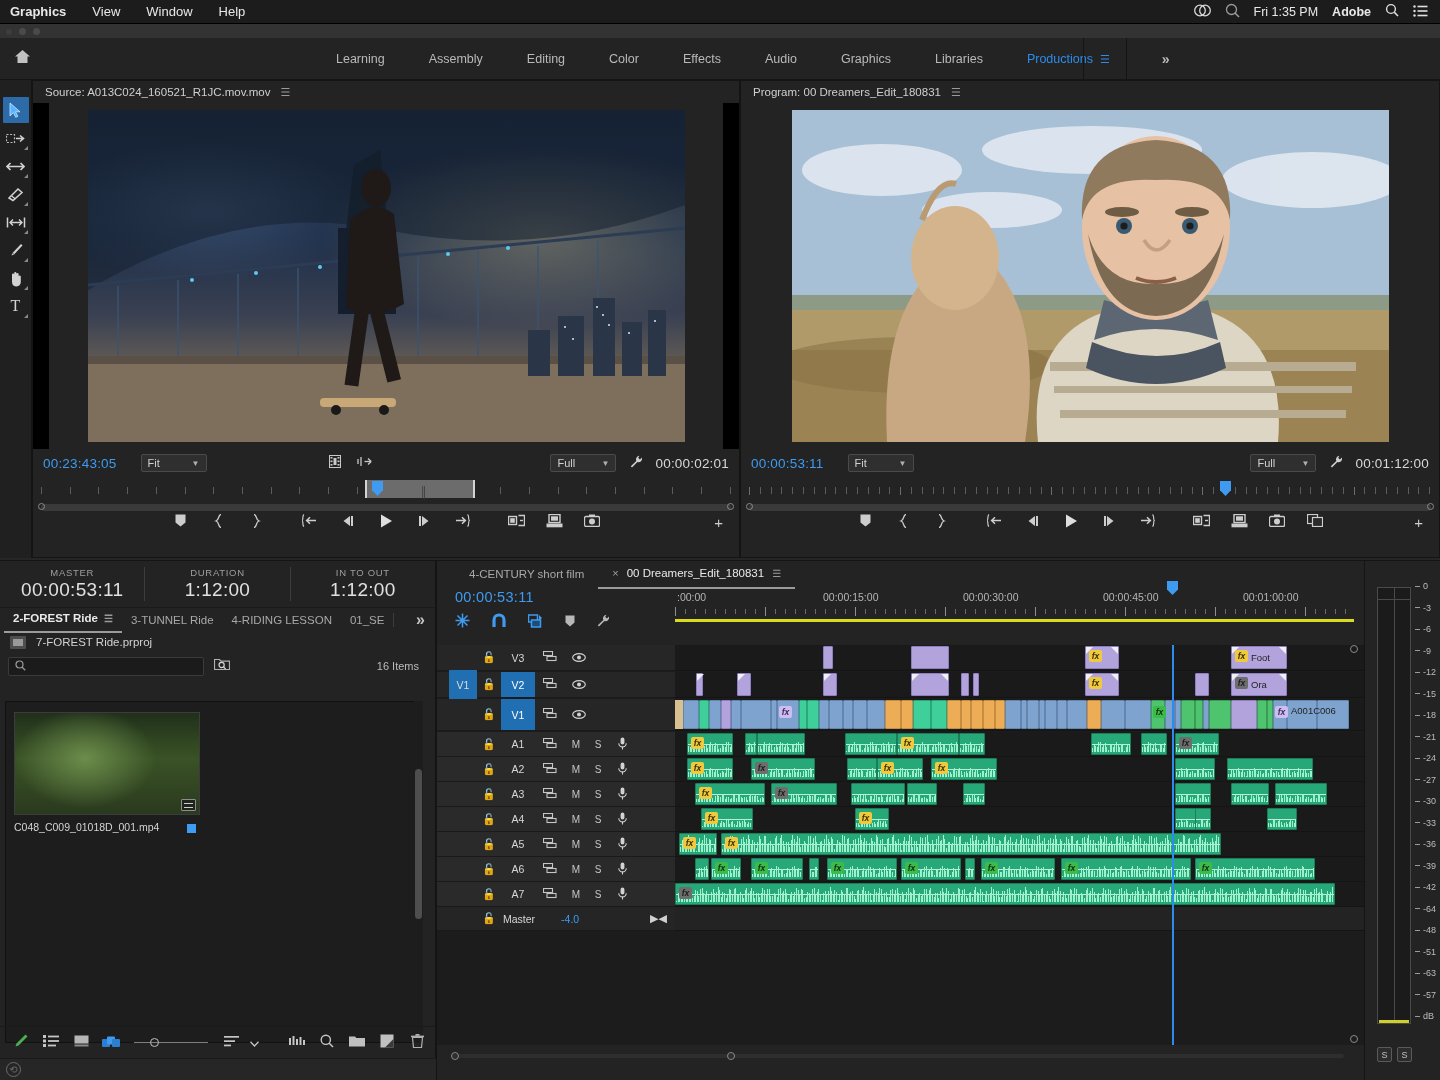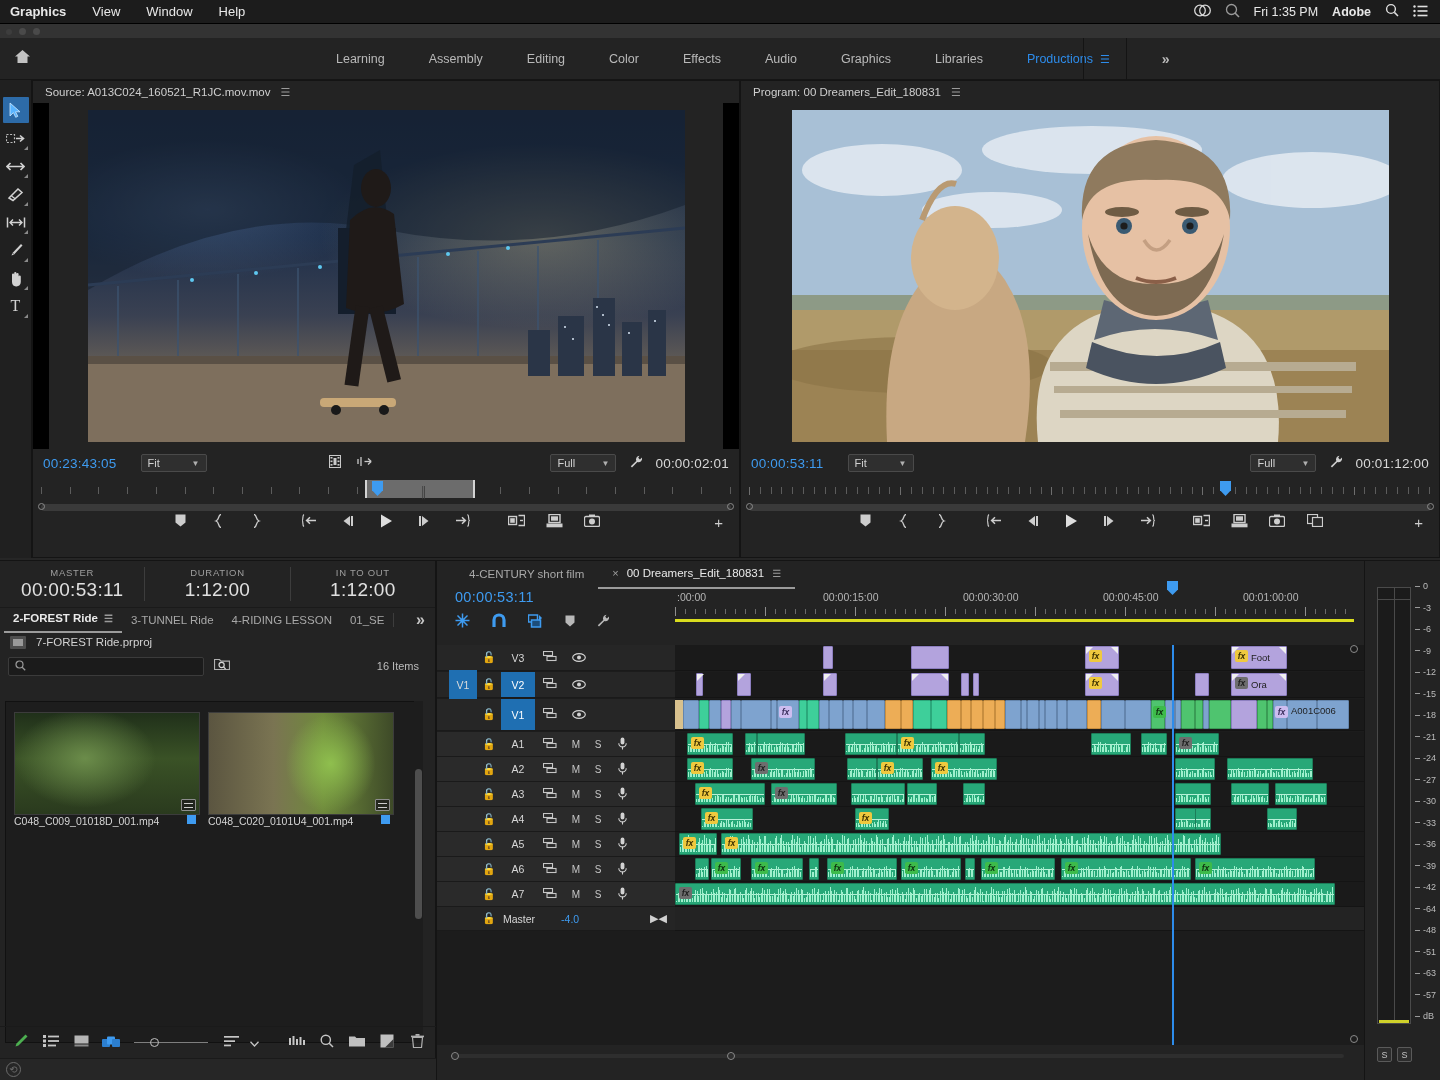--- a/index.html
+++ b/index.html
@@ -170,21 +170,21 @@
   .thumb { width: 186px; }
   .thumb .pic {
     width: 186px; height: 103px; border: 1px solid #3c3c3c; position: relative; overflow: hidden;
   }
   .thumb .badge {
     position: absolute; right: 3px; bottom: 3px; width: 15px; height: 12px;
     background: #1d1d1dcc; border: 1px solid #8d8d8d; border-radius: 1px;
     display:flex; align-items:center; justify-content:center;
   }
   .thumb .badge b { display:block; width:9px; height:5px; border-top:1px solid #ccc; border-bottom:1px solid #ccc; }
-  .thumb .cap { display: flex; align-items: flex-start; height: 18px; font-size: 10.5px; color: #d4d4d4; }
+  .thumb .cap { display: flex; align-items: flex-end; height: 18px; font-size: 10.5px; color: #d4d4d4; }
   .thumb .cap .sq { margin-left: auto; width: 9px; height: 9px; background: #3e9bf0; margin-right: 4px; }
 
   .projtools {
     position: absolute; bottom: 22px; left: 0; width: 436px; height: 32px;
     display: flex; align-items: center; gap: 0px; padding-left: 6px;
     border-top: 1px solid #1a1a1a;
   }
   .ptool { width: 30px; text-align: center; color: #c0c0c0; font-size: 13px; }
   .zoomslider { width: 74px; height: 12px; position: relative; margin: 0 8px; }
   .zoomslider .line { position:absolute; top:5px; left:0; right:0; height:1px; background:#7e7e7e; }
@@ -905,32 +905,20 @@
       <div class="thumbgrid">
         <div class="thumb">
           <div class="pic">
             <div class="pic-forest"></div>
             <span class="badge">
                 <b></b>
               </span>
           </div>
           <div class="cap">
               <span>C048_C009_01018D_001.mp4</span>
-              <span class="sq"></span>
-            </div>
-        </div>
-        <div class="thumb">
-          <div class="pic">
-            <div class="pic-moss"></div>
-            <span class="badge">
-                <b></b>
-              </span>
-          </div>
-          <div class="cap">
-              <span>C048_C020_0101U4_001.mp4</span>
               <span class="sq"></span>
             </div>
         </div>
       </div>
     </div>
     <div class="binscroll">
         <i></i>
       </div>
 
     <div class="projtools">

